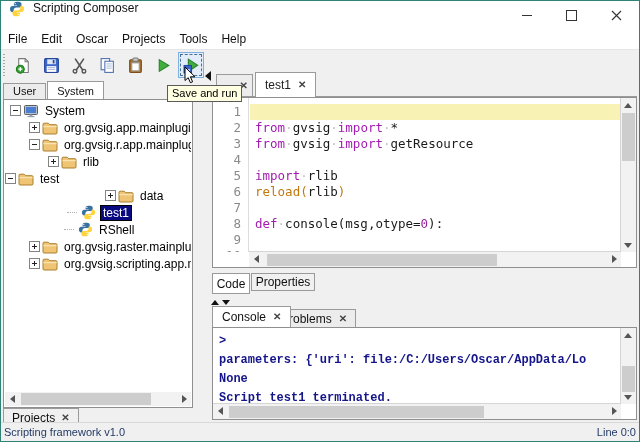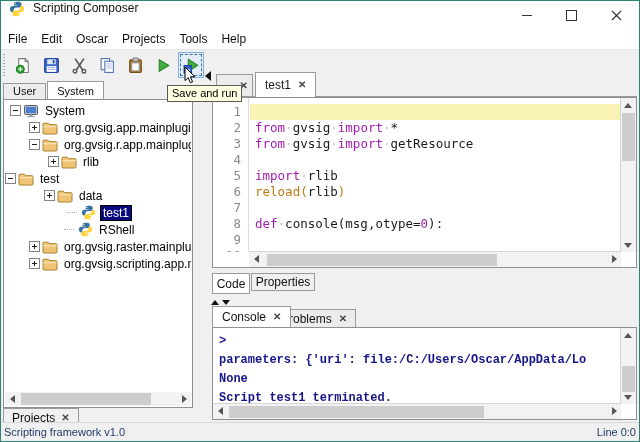--- a/index.html
+++ b/index.html
@@ -276,21 +276,21 @@
             </span>
           </span>
           <span class="ticon">
             <svg width="16" height="14" viewBox="0 0 16 14">
               <path d="M1 3.2c0-.6.4-1 1-1h4.2L7.8 3.7H14c.6 0 1 .4 1 1v7.3c0 .6-.4 1-1 1H2c-.6 0-1-.4-1-1z" fill="#efc474" stroke="#a9802f"></path>
               <path d="M1.4 5.6h13.2" stroke="#f9e2ae" stroke-width="1.4"></path>
             </svg>
           </span>
           <span class="tlabel">test</span>
         </div>
-        <div class="trow" style="padding-left: 39px;">
+        <div class="trow" style="padding-left: 100px;">
           <span class="slot">
             <span class="exp">
               <i class="h"></i>
               <i class="v"></i>
             </span>
           </span>
           <span class="ticon">
             <svg width="16" height="14" viewBox="0 0 16 14">
               <path d="M1 3.2c0-.6.4-1 1-1h4.2L7.8 3.7H14c.6 0 1 .4 1 1v7.3c0 .6-.4 1-1 1H2c-.6 0-1-.4-1-1z" fill="#efc474" stroke="#a9802f"></path>
               <path d="M1.4 5.6h13.2" stroke="#f9e2ae" stroke-width="1.4"></path>

